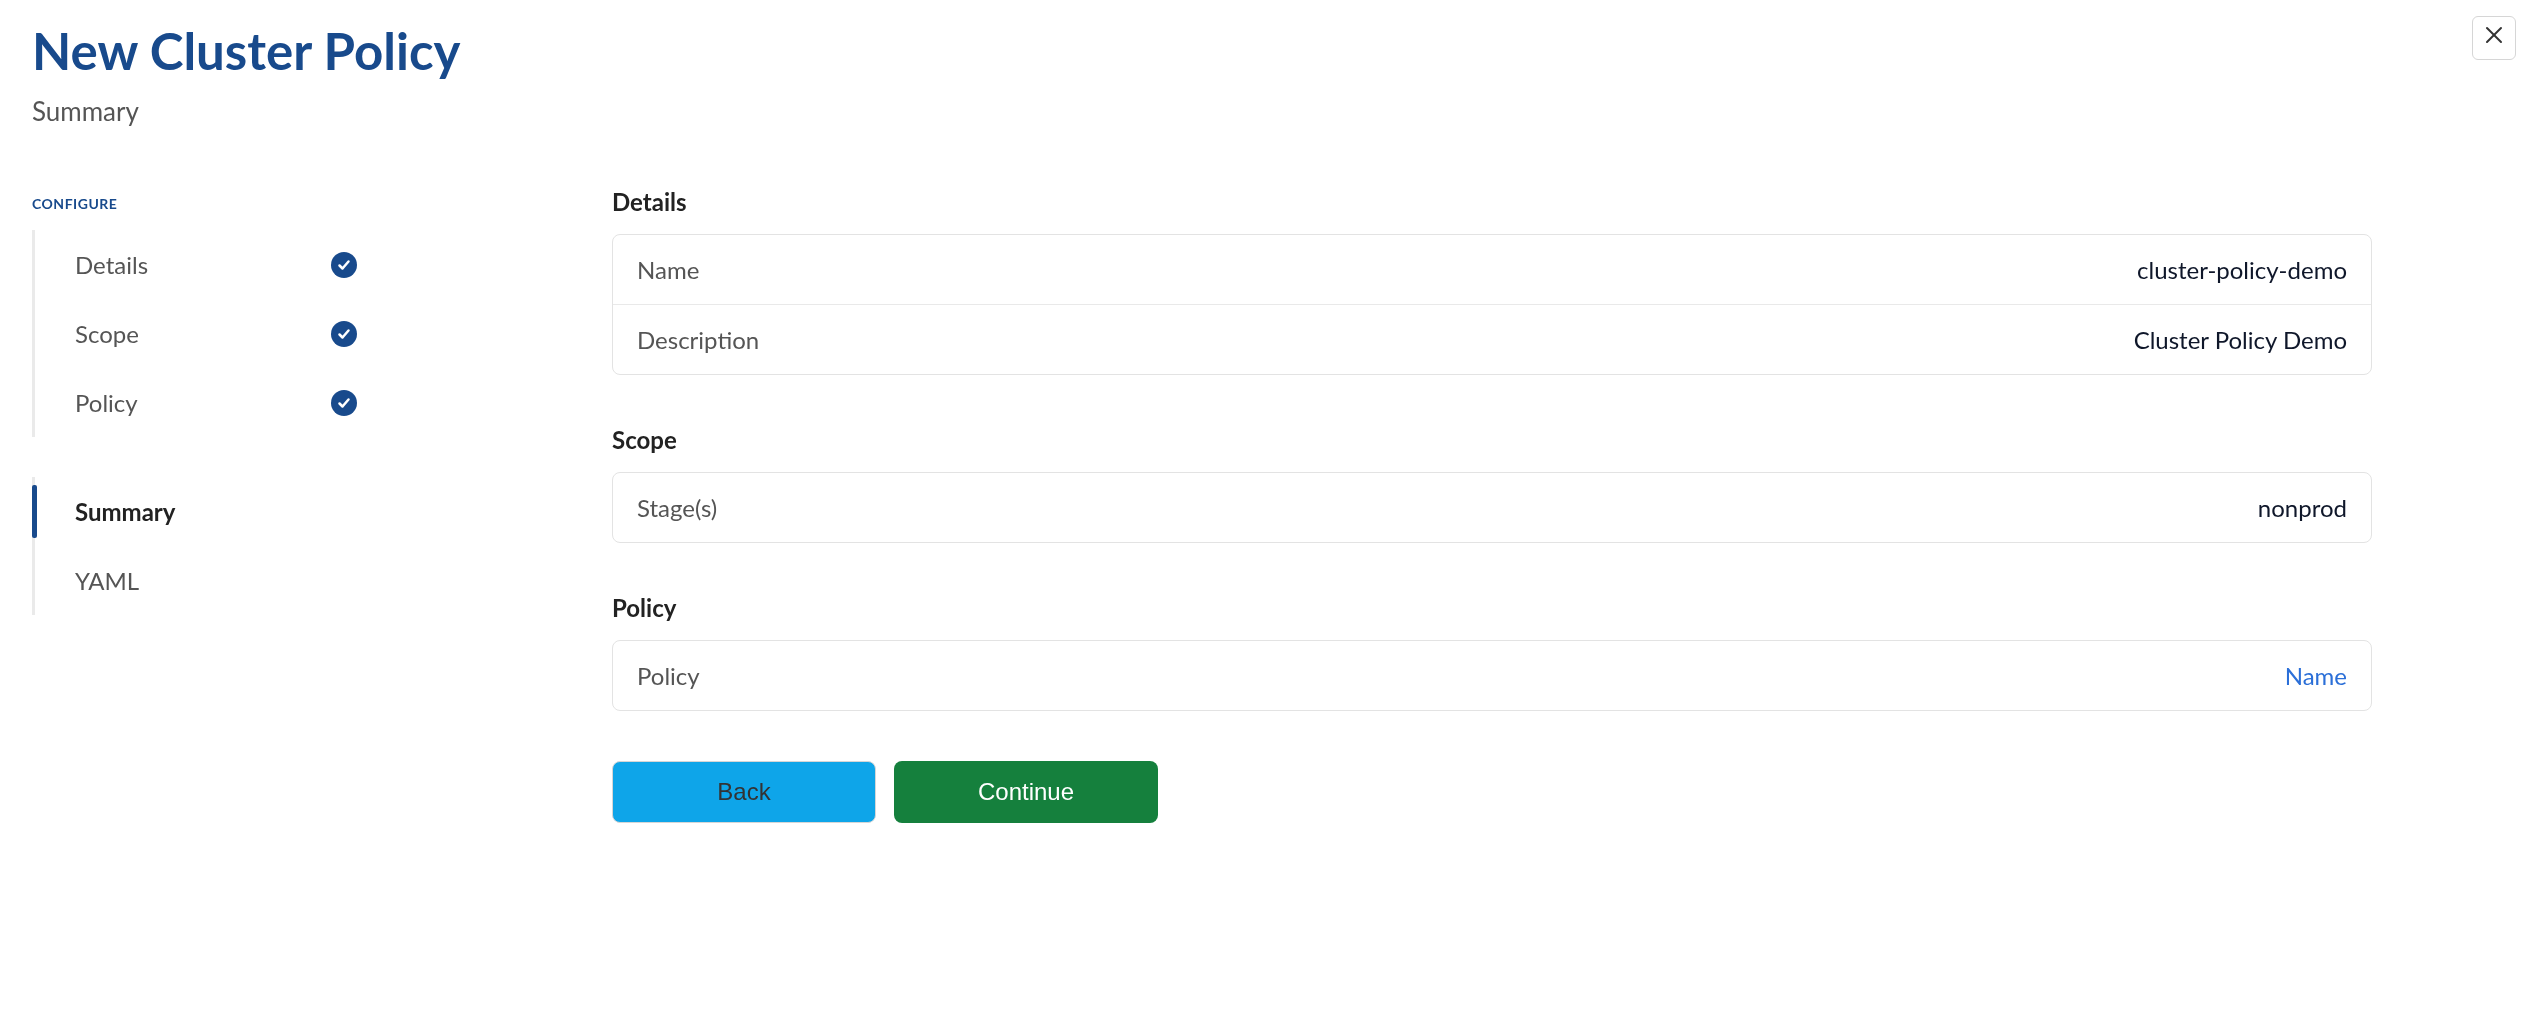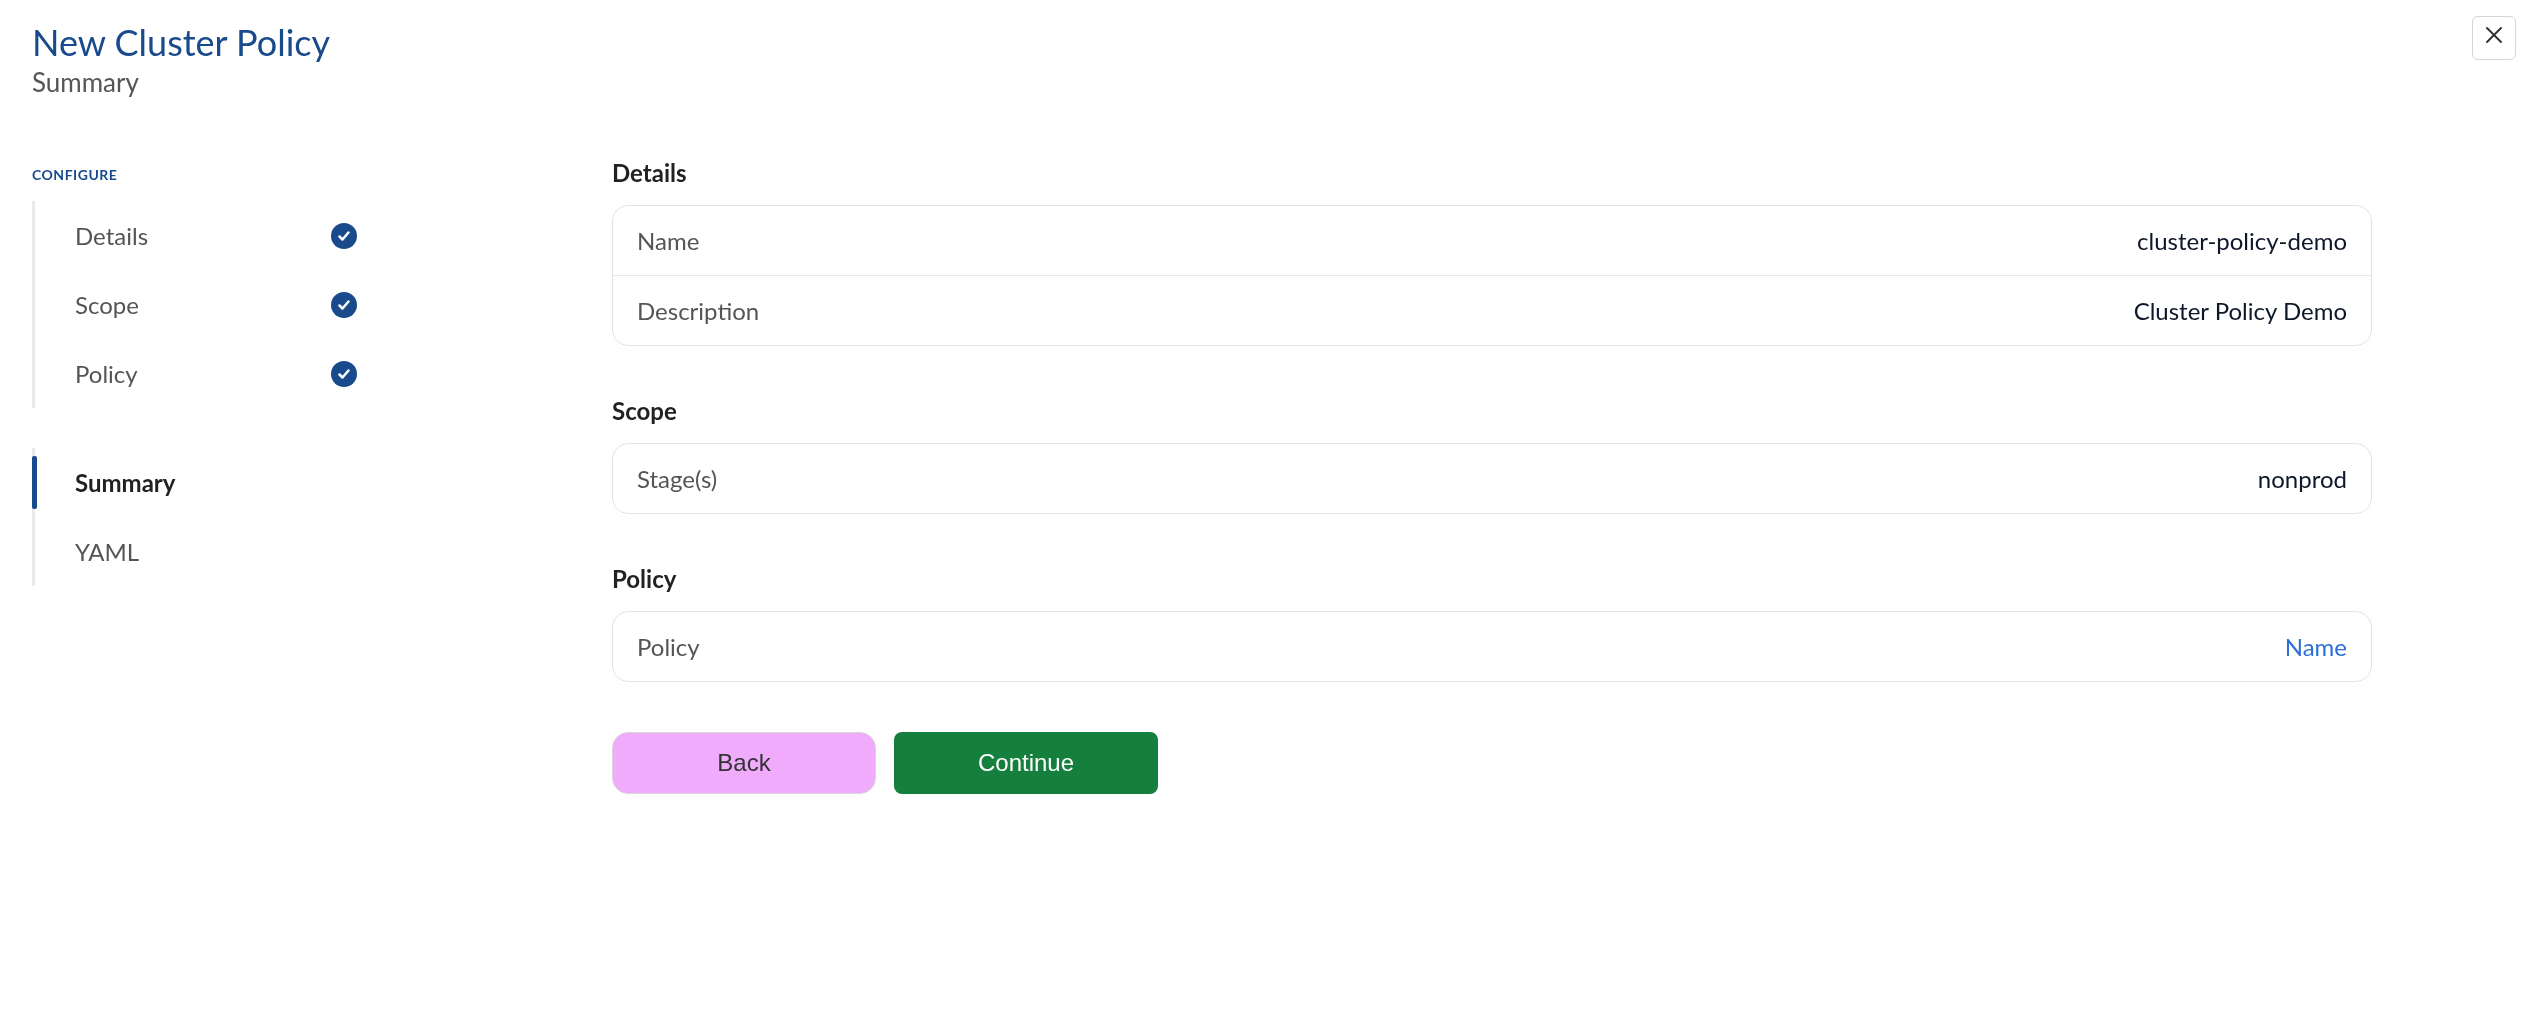--- a/index.html
+++ b/index.html
@@ -26,24 +26,24 @@
       border-radius: 6px;
       background: #fff;
       display: flex;
       align-items: center;
       justify-content: center;
       cursor: pointer;
       font-size: 24px;
       color: #333;
     }
     .page-title {
-      font-size: 36px;
-      font-weight: 400;
+      font-size: 51px;
+      font-weight: 700;
       color: #184a8c;
-      margin-bottom: 2px;
+      margin-bottom: 14px;
     }
     .page-subtitle {
       font-size: 26px;
       color: #555;
       font-weight: 400;
       margin-bottom: 60px;
     }
     .body {
       display: flex;
       gap: 40px;
@@ -105,21 +105,21 @@
       max-width: 1760px;
     }
     .card-header {
       font-size: 24px;
       font-weight: 700;
       color: #222;
       margin-bottom: 18px;
     }
     .card {
       border: 1px solid #e3e3e3;
-      border-radius: 16px;
+      border-radius: 8px;
       margin-bottom: 50px;
       overflow: hidden;
     }
     .row {
       display: flex;
       justify-content: space-between;
       align-items: center;
       padding: 20px 24px;
       border-bottom: 1px solid #e9e9e9;
       font-size: 24px;
@@ -136,24 +136,23 @@
     .btn {
       min-width: 264px;
       padding: 16px 24px;
       border-radius: 8px;
       font-size: 24px;
       cursor: pointer;
       border: 1px solid transparent;
       text-align: center;
     }
     .btn-secondary {
-      background: #f0abfc;
+      background: #0ea5e9;
       border-color: #d6d6d6;
       color: #333;
-      border-radius: 16px;
     }
     .btn-primary {
       background: #15803d;
       color: #fff;
       font-weight: 500;
     }
   </style>
 </head>
 <body>
 

